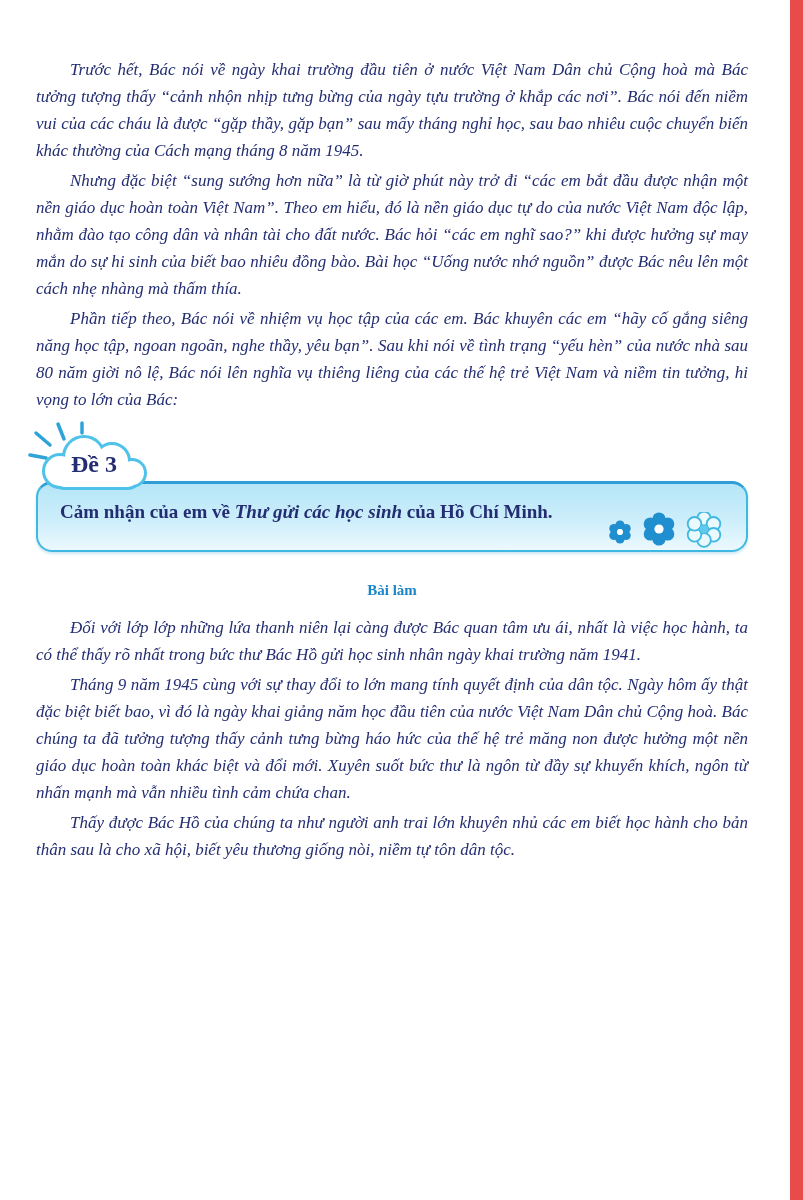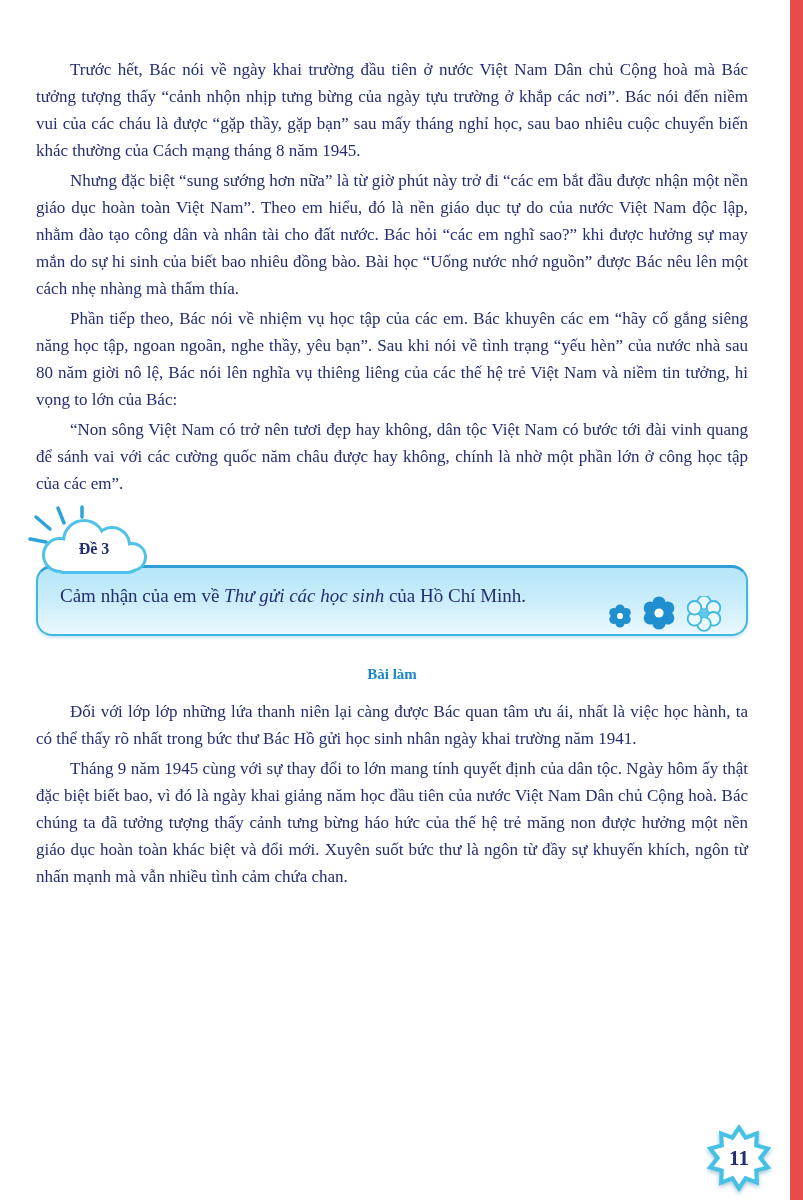--- a/index.html
+++ b/index.html
@@ -29,20 +29,21 @@
     left: 36px;
     width: 712px;
     color: var(--text, #232d72);
     font-size: 17px;
     line-height: 27px;
   }
   .para {
     margin: 0 0 3px 0;
     text-align: justify;
     text-indent: 34px;
+    font-style: italic;
   }
   
   .prompt-block {
     position: relative;
     height: 140px;
     margin-top: 8px;
   }
   .cloud-wrap {
     position: absolute;
     left: -8px;
@@ -52,39 +53,39 @@
     z-index: 2;
   }
   .badge-text {
     position: absolute;
     left: 6px;
     top: 30px;
     width: 104px;
     text-align: center;
     z-index: 3;
     font-weight: bold;
-    font-size: 16px;
+    font-size: 24px;
     color: var(--text, #232d72);
   }
   .banner {
     position: absolute;
     left: 0;
     right: 0;
     top: 60px;
     height: 66px;
     z-index: 1;
     border: 2px solid var(--banner-border, #3fb9e2);
     border-top: 3px solid #2f9ed6;
     border-radius: 16px;
     background: linear-gradient(180deg, var(--banner-fill, #b5e6f7) 0%, #cdeefb 55%, #ecf9fe 100%);
     box-shadow: 0 2px 3px rgba(60, 160, 200, 0.25);
   }
   .banner-title {
     padding: 14px 20px 0 22px;
-    font-weight: normal;
+    font-weight: bold;
     font-size: 19px;
     color: var(--text, #232d72);
   }
   .banner-title .italic { font-style: italic; }
   .flowers {
     position: absolute;
     right: 10px;
     bottom: 2px;
     width: 132px;
     height: 36px;
@@ -125,21 +126,20 @@
 
 <div class="page">
 
   <div class="edge-strip"></div>
 
   <div class="content">
 
     <p class="para">Trước hết, Bác nói về ngày khai trường đầu tiên ở nước Việt Nam Dân chủ Cộng hoà mà Bác tưởng tượng thấy “cảnh nhộn nhịp tưng bừng của ngày tựu trường ở khắp các nơi”. Bác nói đến niềm vui của các cháu là được “gặp thầy, gặp bạn” sau mấy tháng nghỉ học, sau bao nhiêu cuộc chuyển biến khác thường của Cách mạng tháng 8 năm 1945.</p>
     <p class="para">Nhưng đặc biệt “sung sướng hơn nữa” là từ giờ phút này trở đi “các em bắt đầu được nhận một nền giáo dục hoàn toàn Việt Nam”. Theo em hiểu, đó là nền giáo dục tự do của nước Việt Nam độc lập, nhằm đào tạo công dân và nhân tài cho đất nước. Bác hỏi “các em nghĩ sao?” khi được hưởng sự may mắn do sự hi sinh của biết bao nhiêu đồng bào. Bài học “Uống nước nhớ nguồn” được Bác nêu lên một cách nhẹ nhàng mà thấm thía.</p>
     <p class="para">Phần tiếp theo, Bác nói về nhiệm vụ học tập của các em. Bác khuyên các em “hãy cố gắng siêng năng học tập, ngoan ngoãn, nghe thầy, yêu bạn”. Sau khi nói về tình trạng “yếu hèn” của nước nhà sau 80 năm giời nô lệ, Bác nói lên nghĩa vụ thiêng liêng của các thế hệ trẻ Việt Nam và niềm tin tưởng, hi vọng to lớn của Bác:</p>
-    <p class="para">“Non sông Việt Nam có trở nên tươi đẹp hay không, dân tộc Việt Nam có bước tới đài vinh quang để sánh vai với các cường quốc năm châu được hay không, chính là nhờ một phần lớn ở công học tập của các em”.</p>
 
     <div class="prompt-block">
 
       <div class="banner">
         <div class="banner-title"><span>Cảm nhận của em về </span><span class="italic">Thư gửi các học sinh</span><span> của Hồ Chí Minh.</span></div>
 
         <svg class="flowers" viewBox="0 0 132 36" aria-hidden="true">
 
           <g fill="#1f8fd0">
             <circle cx="16" cy="13" r="4.6"></circle>
@@ -193,23 +193,17 @@
         <use href="#cloudshape" fill="#ffffff"></use>
       </svg>
 
       <div class="badge-text">Đề 3</div>
     </div>
 
     <h3 class="bailam">Bài làm</h3>
 
     <p class="para">Đối với lớp lớp những lứa thanh niên lại càng được Bác quan tâm ưu ái, nhất là việc học hành, ta có thể thấy rõ nhất trong bức thư Bác Hồ gửi học sinh nhân ngày khai trường năm 1941.</p>
     <p class="para">Tháng 9 năm 1945 cùng với sự thay đổi to lớn mang tính quyết định của dân tộc. Ngày hôm ấy thật đặc biệt biết bao, vì đó là ngày khai giảng năm học đầu tiên của nước Việt Nam Dân chủ Cộng hoà. Bác chúng ta đã tưởng tượng thấy cảnh tưng bừng háo hức của thế hệ trẻ măng non được hưởng một nền giáo dục hoàn toàn khác biệt và đổi mới. Xuyên suốt bức thư là ngôn từ đầy sự khuyến khích, ngôn từ nhấn mạnh mà vẫn nhiều tình cảm chứa chan.</p>
+    <p class="para">Thấy được Bác Hồ của chúng ta như người anh trai lớn khuyên nhủ các em biết học hành cho bản thân sau là cho xã hội, biết yêu thương giống nòi, niềm tự tôn dân tộc.</p>
   </div>
 
-  <div class="page-number-star">
-    <svg viewBox="0 0 72 72" width="72" height="72" aria-hidden="true">
-      <polygon fill="var(--star-teal, #46c1e4)" points="36,2 43.4,13.2 56,8.5 55.4,21.9 68.3,25.5 60,36 68.3,46.5 55.4,50.1 56,63.5 43.4,58.8 36,70 28.6,58.8 16,63.5 16.6,50.1 3.7,46.5 12,36 3.7,25.5 16.6,21.9 16,8.5 28.6,13.2"></polygon>
-      <polygon fill="#ffffff" points="36,9.5 41.8,18.2 51.6,14.6 51.1,25.0 61.2,27.8 54.7,36 61.2,44.2 51.1,47.0 51.6,57.4 41.8,53.8 36,62.5 30.2,53.8 20.4,57.4 20.9,47.0 10.8,44.2 17.3,36 10.8,27.8 20.9,25.0 20.4,14.6 30.2,18.2"></polygon>
-    </svg>
-    <div class="page-num">11</div>
-  </div>
 
 </div>
 
 </body></html>

